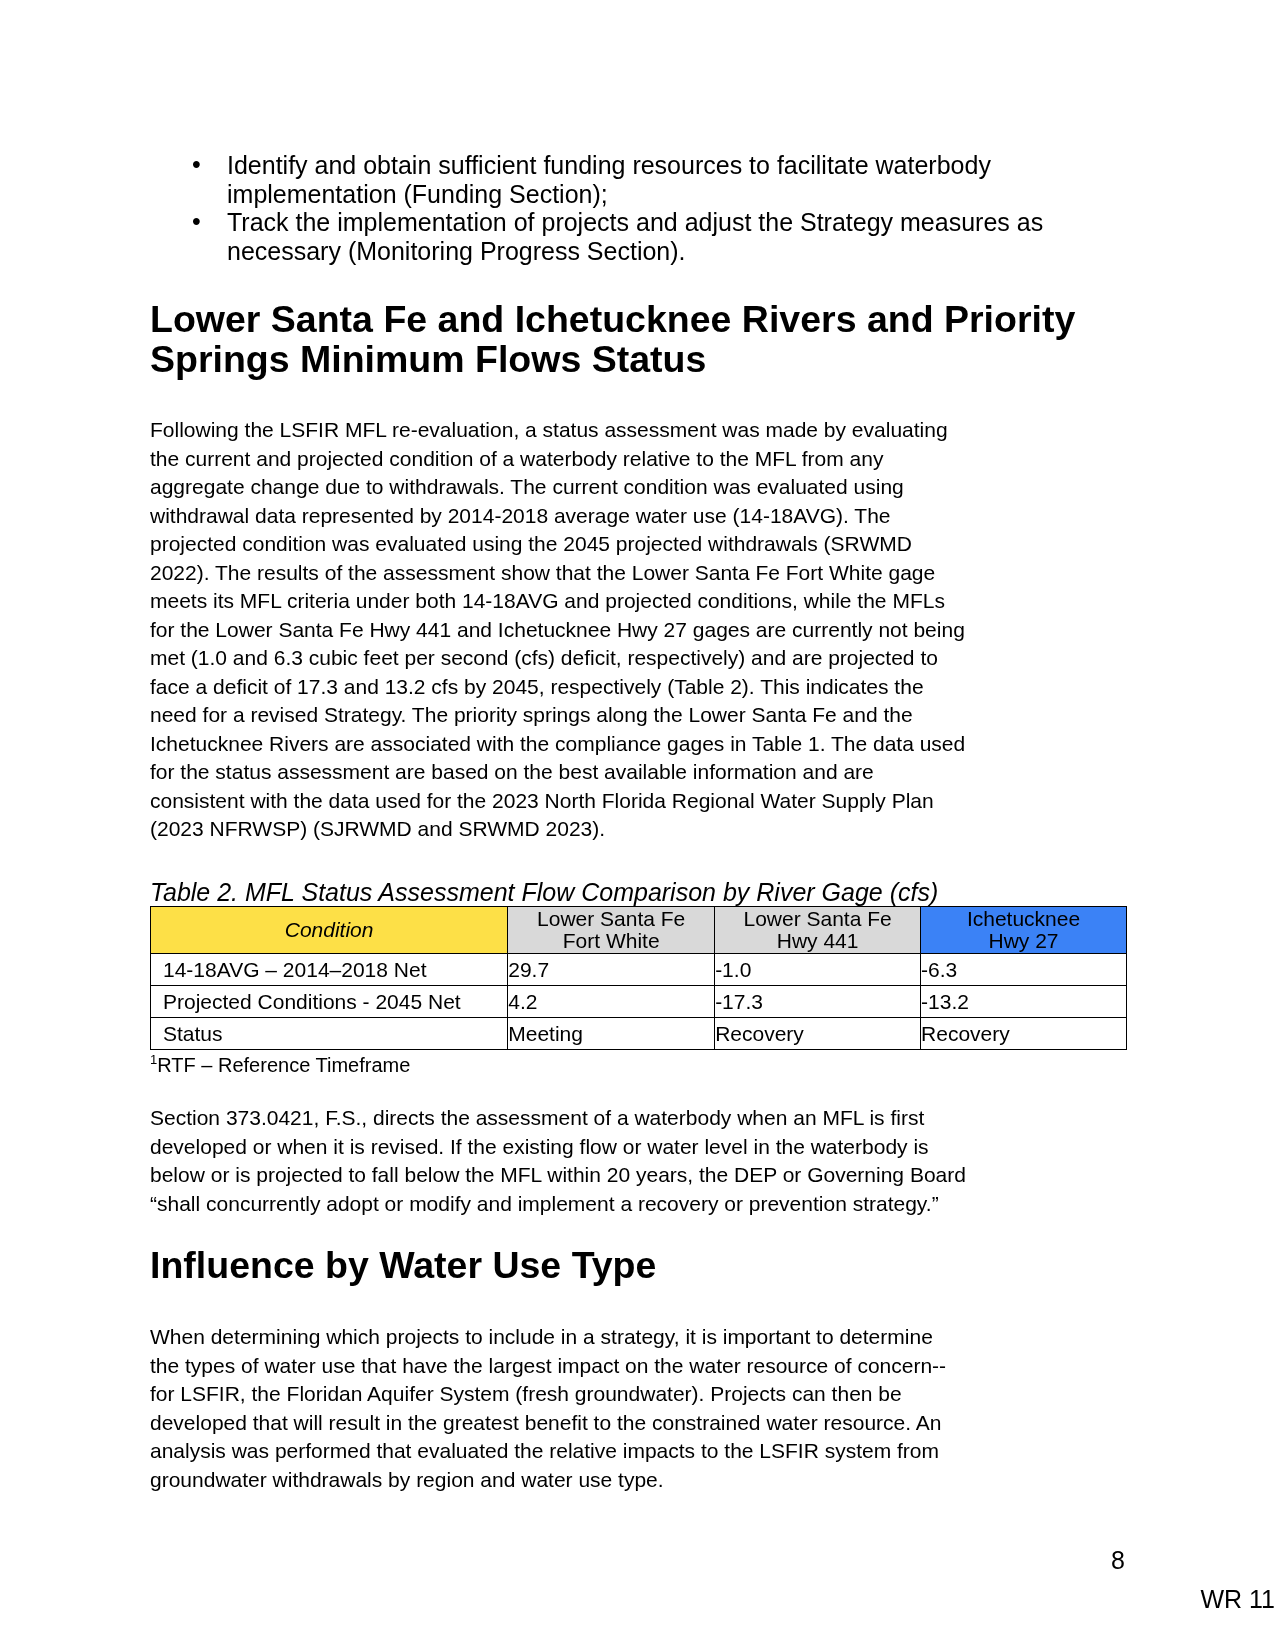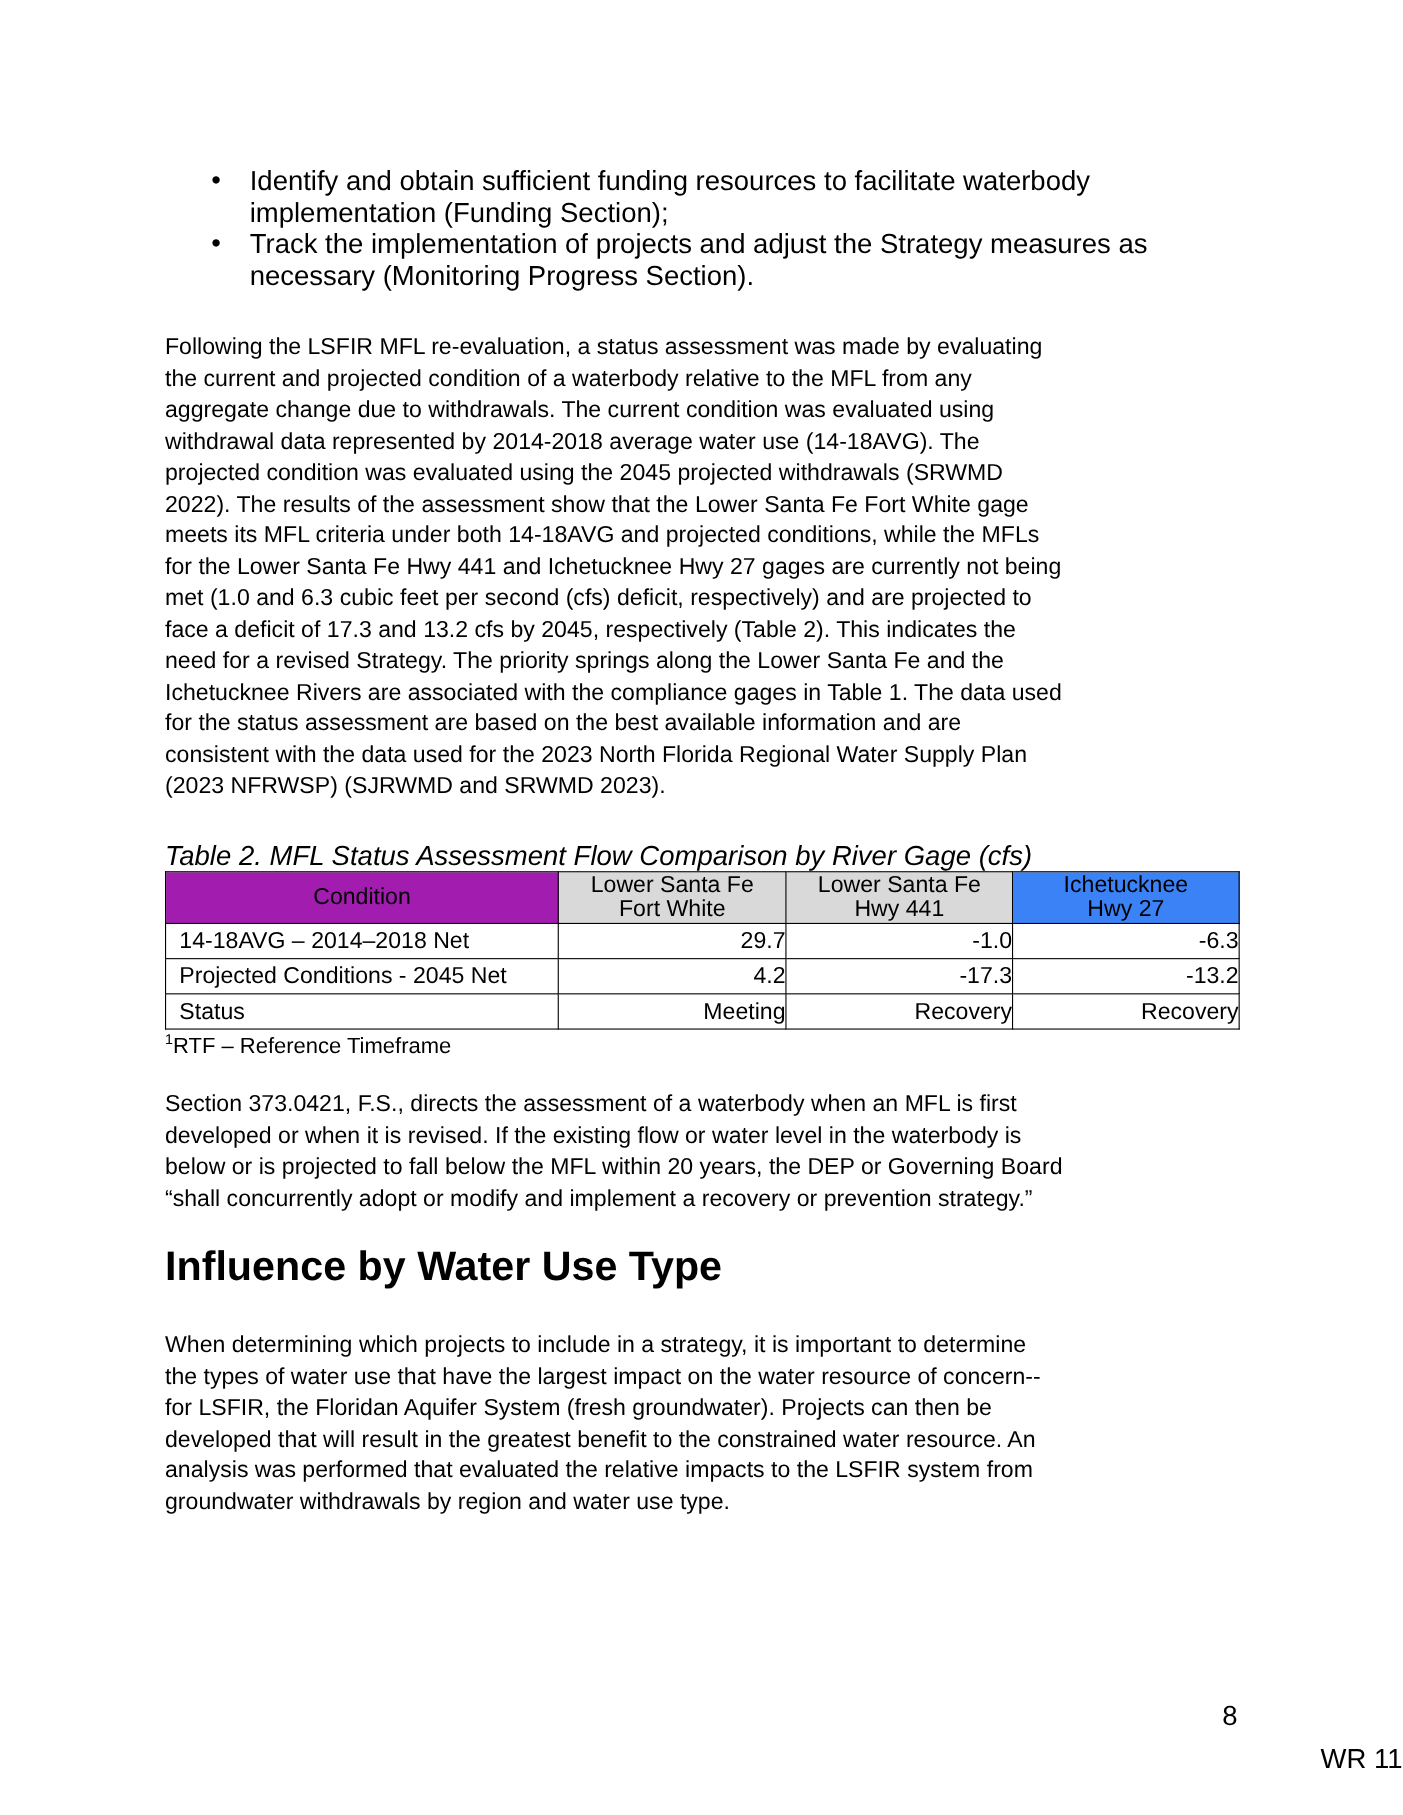--- a/index.html
+++ b/index.html
@@ -79,21 +79,21 @@
   }
   table.mfl-table th {
     font-weight: normal;
     text-align: center;
     line-height: 22px;
     height: 46px;
     white-space: pre-line;
   }
   table.mfl-table td {
     height: 31px;
-    text-align: right;
+    text-align: left;
     line-height: 22px;
   }
   table.mfl-table td.cond-cell {
     text-align: left;
     padding-left: 12px;
   }
   col.c1 { width: 36.6%; }
   col.c2 { width: 21.2%; }
   col.c3 { width: 21.1%; }
   col.c4 { width: 21.1%; }
@@ -137,20 +137,22 @@
         <span class="bullet-text">Identify and obtain sufficient funding resources to facilitate waterbody
 implementation (Funding Section);</span>
       </li>
       <li>
         <span class="bullet-marker">•</span>
         <span class="bullet-text">Track the implementation of projects and adjust the Strategy measures as
 necessary (Monitoring Progress Section).</span>
       </li>
     </ul>
 
+    <h1 class="doc-h1">Lower Santa Fe and Ichetucknee Rivers and Priority
+Springs Minimum Flows Status</h1>
 
     <p class="body-text para1">Following the LSFIR MFL re-evaluation, a status assessment was made by evaluating
 the current and projected condition of a waterbody relative to the MFL from any
 aggregate change due to withdrawals. The current condition was evaluated using
 withdrawal data represented by 2014-2018 average water use (14-18AVG). The
 projected condition was evaluated using the 2045 projected withdrawals (SRWMD
 2022). The results of the assessment show that the Lower Santa Fe Fort White gage
 meets its MFL criteria under both 14-18AVG and projected conditions, while the MFLs
 for the Lower Santa Fe Hwy 441 and Ichetucknee Hwy 27 gages are currently not being
 met (1.0 and 6.3 cubic feet per second (cfs) deficit, respectively) and are projected to
@@ -165,21 +167,21 @@
 
     <table class="mfl-table">
       <colgroup>
         <col class="c1">
           <col class="c2">
           <col class="c3">
           <col class="c4">
       </colgroup>
       <thead>
         <tr>
-          <th class="hdr" style="background: #a21caf;">Condition</th>
+          <th class="hdr" style="background: #fde047; font-style: italic;">Condition</th>
           <th class="hdr" style="background: rgb(217, 217, 217);">Lower Santa Fe
 Fort White</th>
           <th class="hdr" style="background: rgb(217, 217, 217);">Lower Santa Fe
 Hwy 441</th>
           <th class="hdr" style="background: #3b82f6;">Ichetucknee
 Hwy 27</th>
         </tr>
       </thead>
       <tbody>
         <tr>

